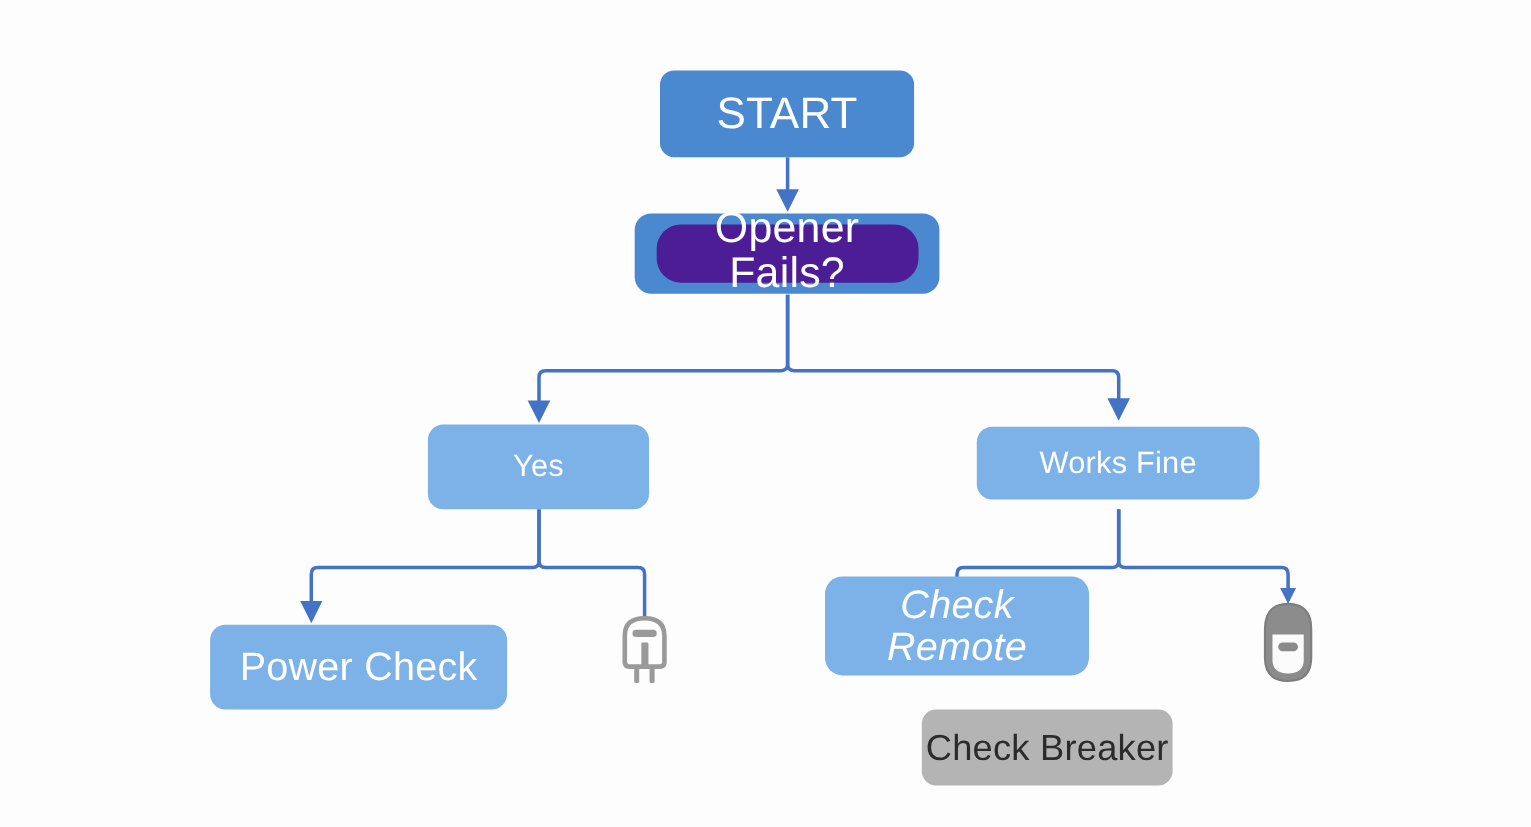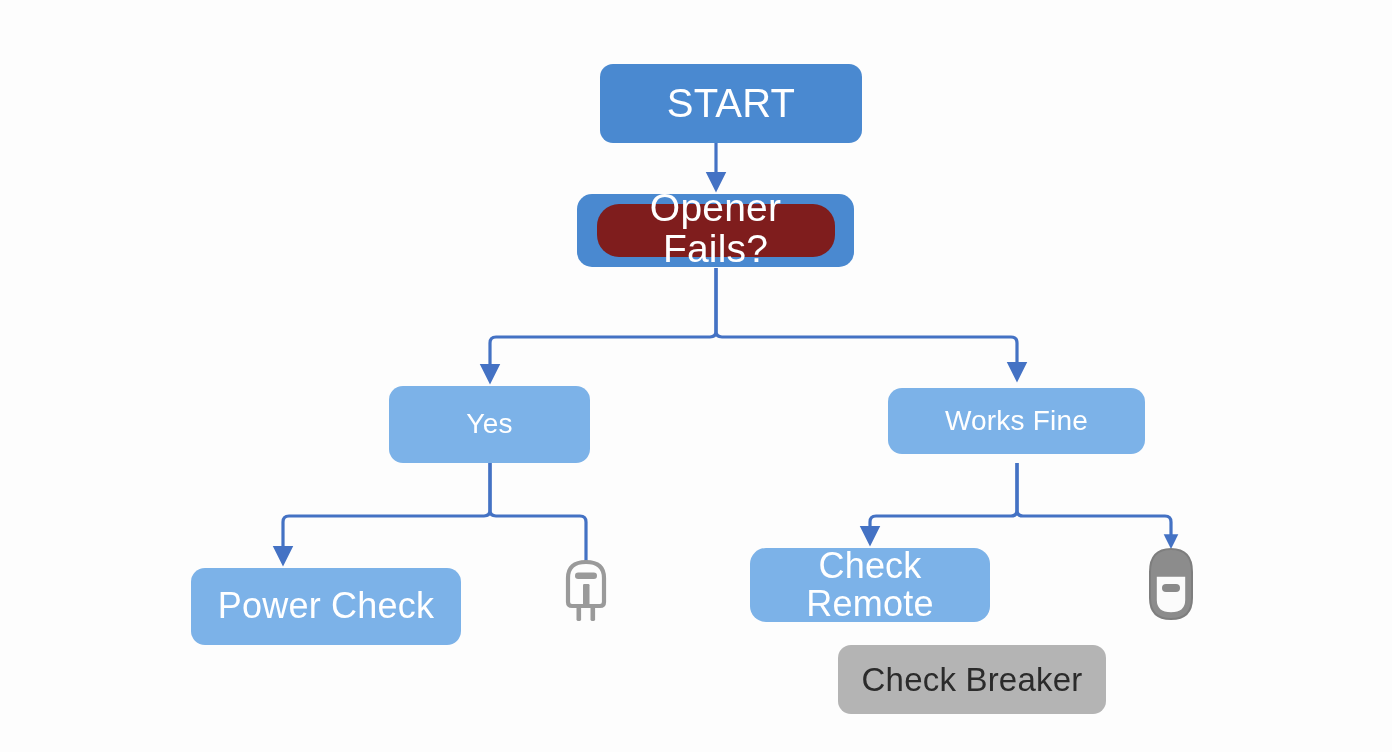--- a/index.html
+++ b/index.html
@@ -44,21 +44,21 @@
     background: #4a89d0;
     font-size: 40px;
     border-radius: 13px;
   }
   .node.decision-outer {
     background: #4a89d0;
     border-radius: 15px;
     padding: 0;
   }
   .decision-inner {
-    background: #7f1d1d;
+    background: #4c1d95;
     border-radius: 22px;
     color: #ffffff;
     font-size: 39px;
     padding: 3px 16px 6px 16px;
     display: flex;
     align-items: center;
     justify-content: center;
     line-height: 1.05;
     box-sizing: border-box;
   }
@@ -117,21 +117,21 @@
       <path d="M 490 463 L 490 510 Q 490 516 484 516 L 289 516 Q 283 516 283 522 L 283 560" marker-end="url(#arrow)"></path>
 
       <path d="M 490 463 L 490 510 Q 490 516 496 516 L 580 516 Q 586 516 586 522 L 586 561"></path>
 
       <path d="M 1017 463 L 1017 510 Q 1017 516 1011 516 L 876 516 Q 870 516 870 522 L 870 540" marker-end="url(#arrow)"></path>
 
       <path d="M 1017 463 L 1017 510 Q 1017 516 1023 516 L 1165 516 Q 1171 516 1171 522 L 1171 545" marker-end="url(#arrow-sm)"></path>
     </g>
   </svg>
 
-  <div class="node start" style="left:600px; top:64px; width:262px; height:79px;">
+  <div class="node start" style="left:600px; top:64px; width:231px; height:79px;">
     <span>START</span>
   </div>
 
   <div class="node decision-outer" style="left:577px; top:194px; width:277px; height:73px;">
     <div class="decision-inner" style="width:238px; height:53px;">
       <span>Opener Fails?</span>
     </div>
   </div>
 
   <div class="node branch" style="left:389px; top:386px; width:201px; height:77px;">
@@ -139,26 +139,26 @@
   </div>
 
   <div class="node branch" style="left:888px; top:388px; width:257px; height:66px;">
     <span>Works Fine</span>
   </div>
 
   <div class="node leaf" style="left:148px; top:568px; width:270px; height:77px;">
     <span>Power Check</span>
   </div>
 
-  <div class="node leaf-two-line" style="left:750px; top:548px; width:240px; height:74px;">
+  <div class="node leaf-two-line" style="left:750px; top:524px; width:240px; height:90px;font-style:italic;">
     <span>Check
 Remote</span>
   </div>
 
-  <div class="node gray" style="left:838px; top:645px; width:268px; height:69px;">
+  <div class="node gray" style="left:838px; top:645px; width:228px; height:69px;">
     <span>Check Breaker</span>
   </div>
 
   <div class="icon-wrap" style="left:560px; top:556px; width:52px; height:68px;">
     <svg viewBox="0 0 52 68" width="52" height="68" xmlns="http://www.w3.org/2000/svg">
       <path d="M 8 46 L 8 22 Q 8 6 26 6 Q 44 6 44 22 L 44 46 Q 44 50 40 50 L 12 50 Q 8 50 8 46 Z" fill="none" stroke="#9a9a9a" stroke-width="4.2" stroke-linejoin="round"></path>
       <rect x="15" y="16.5" width="22" height="6.5" rx="3.2" fill="#9a9a9a"></rect>
       <rect x="23" y="28" width="6.5" height="22" rx="1.2" fill="#9a9a9a"></rect>
       <rect x="16.5" y="50" width="4.6" height="15" rx="1.4" fill="#9a9a9a"></rect>
       <rect x="30.5" y="50" width="4.6" height="15" rx="1.4" fill="#9a9a9a"></rect>

